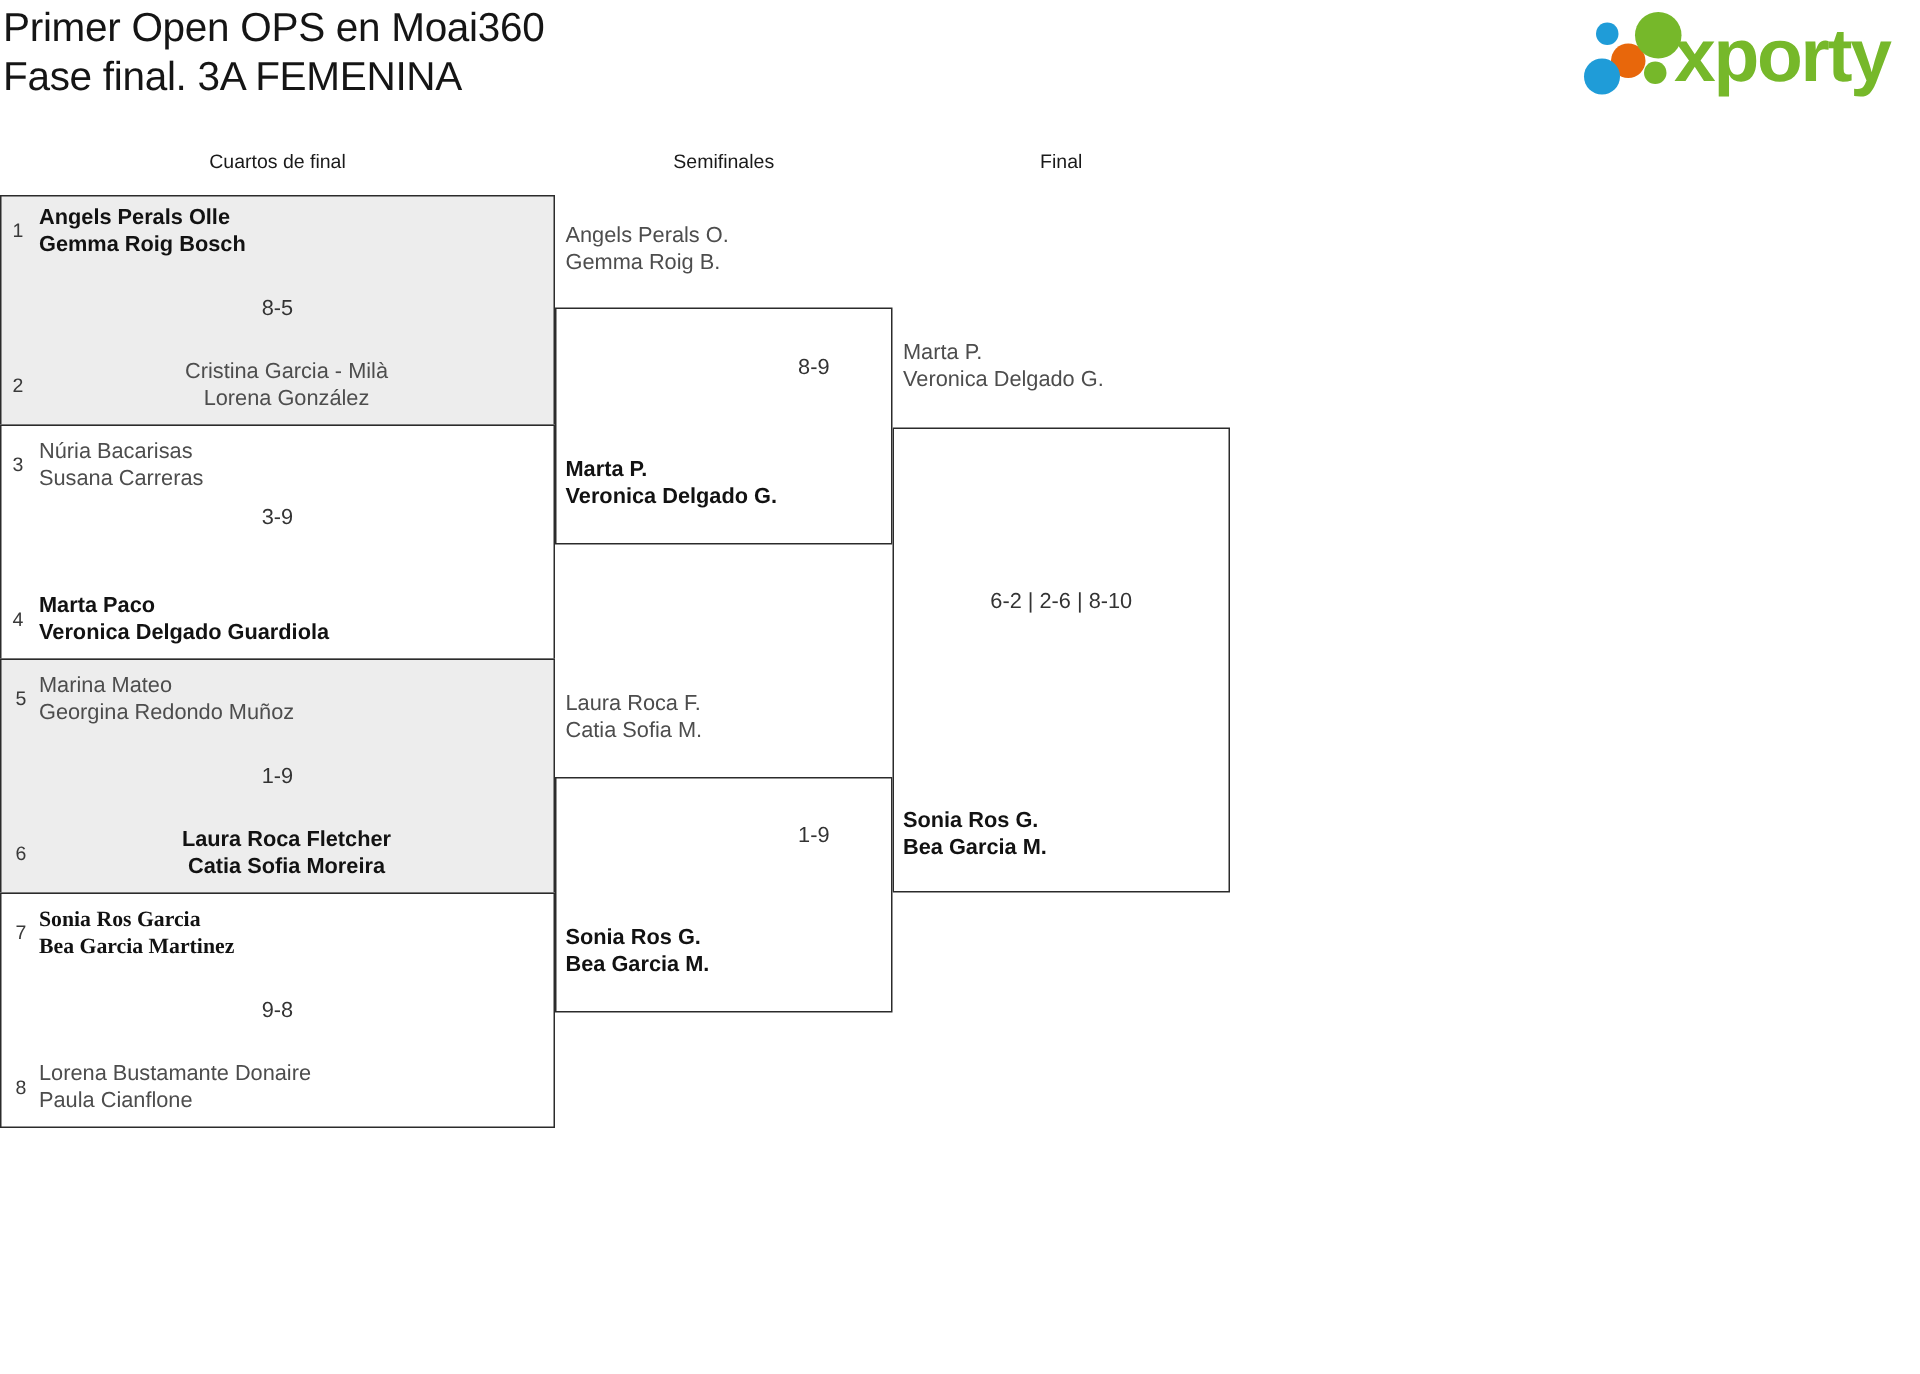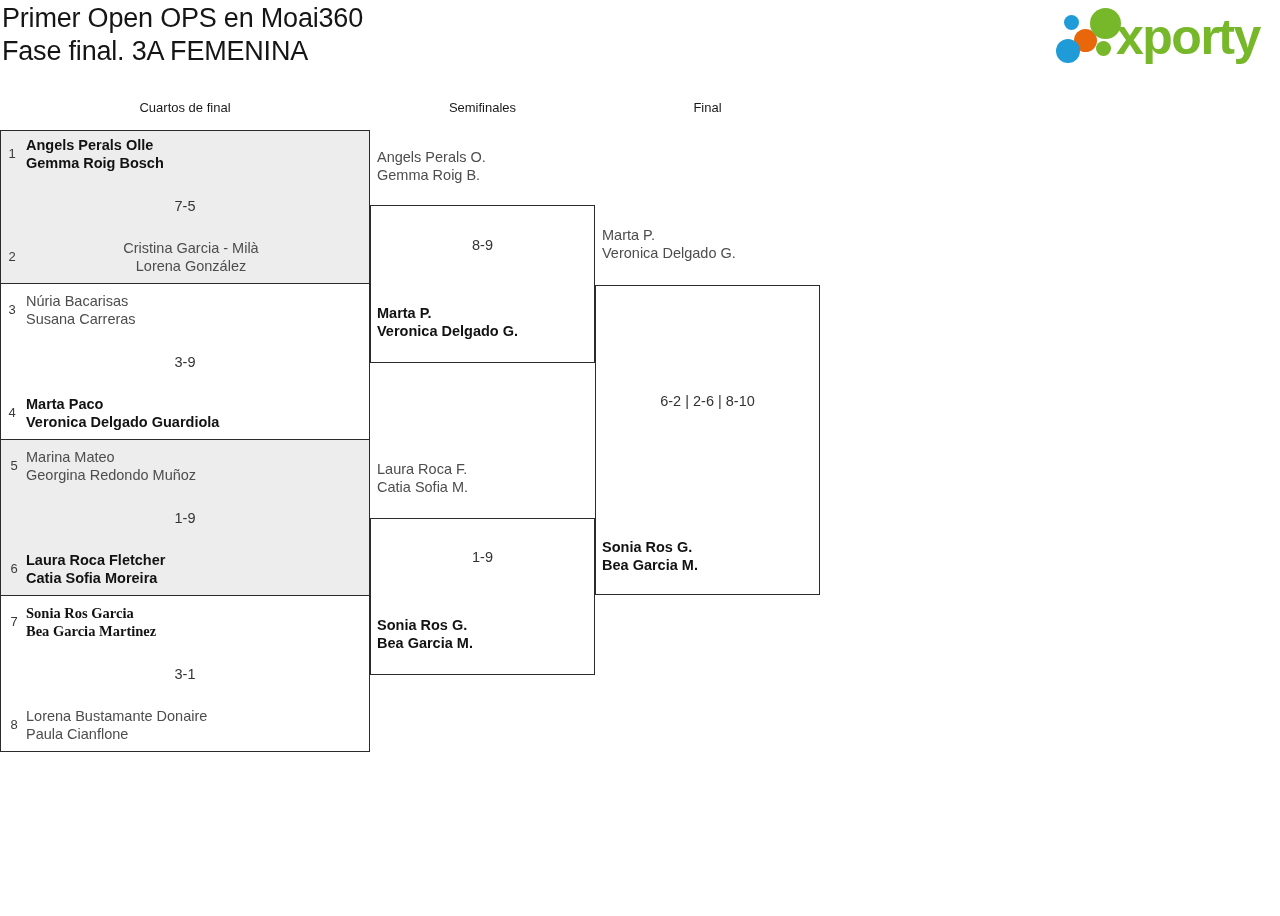--- a/index.html
+++ b/index.html
@@ -126,21 +126,21 @@
     line-height: 18px;
     white-space: nowrap;
   }
 
   
   .qf-team { left: 26px; width: 330px; }
   .qf-score { left: 100px; width: 170px; }
 
   
   .sf-team { left: 377px; width: 215px; }
-  .sf-score { left: 400px; width: 165px; }
+  .sf-score { left: 388px; width: 165px; text-align: right; }
 
   
   .f-team { left: 602px; width: 218px; }
   .f-score { left: 600px; width: 215px; }
 </style>
 </head>
 <body>
 
 <div id="root">
 
@@ -171,57 +171,57 @@
     <div class="qf-match qf-m1 shaded"></div>
     <div class="qf-match qf-m2"></div>
     <div class="qf-match qf-m3 shaded"></div>
     <div class="qf-match qf-m4"></div>
 
     <div class="seed" style="left:2px; top:146px;">1</div>
     <div class="team qf-team winner" style="top:136px;">
       <span class="p">Angels Perals Olle</span>
       <span class="p">Gemma Roig Bosch</span>
     </div>
-    <div class="score qf-score" style="top:197px;">7-5</div>
+    <div class="score qf-score" style="top:197px;">8-5</div>
     <div class="seed" style="left:2px; top:249px;">2</div>
     <div class="team qf-team loser" style="top:239px;text-align:center;">
       <span class="p">Cristina Garcia - Milà</span>
       <span class="p">Lorena González</span>
     </div>
 
     <div class="seed" style="left:2px; top:302px;">3</div>
     <div class="team qf-team loser" style="top:292px;">
       <span class="p">Núria Bacarisas</span>
       <span class="p">Susana Carreras</span>
     </div>
-    <div class="score qf-score" style="top:353px;">3-9</div>
+    <div class="score qf-score" style="top:336px;">3-9</div>
     <div class="seed" style="left:2px; top:405px;">4</div>
     <div class="team qf-team winner" style="top:395px;">
       <span class="p">Marta Paco</span>
       <span class="p">Veronica Delgado Guardiola</span>
     </div>
 
     <div class="seed" style="left:4px; top:458px;">5</div>
     <div class="team qf-team loser" style="top:448px;">
       <span class="p">Marina Mateo</span>
       <span class="p">Georgina Redondo Muñoz</span>
     </div>
     <div class="score qf-score" style="top:509px;">1-9</div>
     <div class="seed" style="left:4px; top:561px;">6</div>
-    <div class="team qf-team winner" style="top:551px;">
+    <div class="team qf-team winner" style="top:551px;text-align:center;">
       <span class="p">Laura Roca Fletcher</span>
       <span class="p">Catia Sofia Moreira</span>
     </div>
 
     <div class="seed" style="left:4px; top:614px;">7</div>
     <div class="team qf-team winner" style="top:604px;font-family:Liberation Serif, serif;">
       <span class="p">Sonia Ros Garcia</span>
       <span class="p">Bea Garcia Martinez</span>
     </div>
-    <div class="score qf-score" style="top:665px;">3-1</div>
+    <div class="score qf-score" style="top:665px;">9-8</div>
     <div class="seed" style="left:4px; top:717px;">8</div>
     <div class="team qf-team loser" style="top:707px;">
       <span class="p">Lorena Bustamante Donaire</span>
       <span class="p">Paula Cianflone</span>
     </div>
 
     <div class="sf-box sf-b1"></div>
     <div class="sf-box sf-b2"></div>
 
     <div class="team sf-team loser" style="top:148px;">

